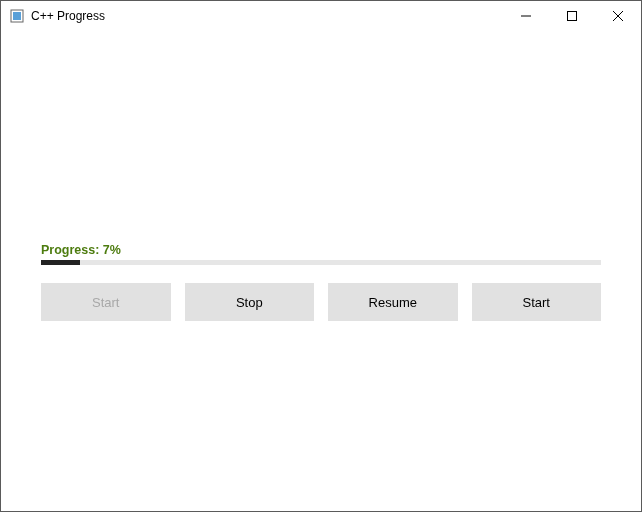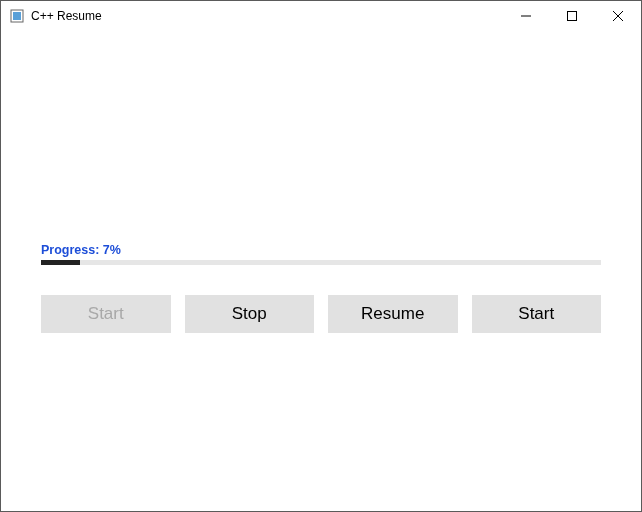--- a/index.html
+++ b/index.html
@@ -48,21 +48,21 @@
     .win-btn svg { display: block; }
     .client {
       padding: 0 40px;
     }
     .progress-area {
       margin-top: 212px;
     }
     .progress-label {
       font-size: 12.5px;
       font-weight: 600;
-      color: #1d4ed8;
+      color: #4d7c0f;
       margin-bottom: 3px;
     }
     .progress-track {
       width: 100%;
       height: 5px;
       background: #e6e6e6;
       position: relative;
     }
     .progress-fill {
       height: 100%;
@@ -73,40 +73,39 @@
       margin-top: 18px;
       display: flex;
       gap: 14px;
     }
     .action-btn {
       flex: 1 1 0;
       height: 38px;
       background: #e1e1e1;
       border: none;
       font-family: inherit;
-      font-size: 17px;
+      font-size: 13px;
       color: #000;
       cursor: default;
-      margin-top: 12px;
     }
     .action-btn.disabled {
       color: #a8a8a8;
     }
   </style>
 </head>
 <body>
 
 <div class="titlebar">
   <span class="app-icon">
     <svg width="14" height="14" viewBox="0 0 14 14">
       <rect x="1" y="1" width="12" height="12" fill="none" stroke="#666" stroke-width="1"></rect>
       <rect x="3" y="3" width="8" height="8" fill="#5aa0d8"></rect>
     </svg>
   </span>
-  <span class="title-text">C++ Resume</span>
+  <span class="title-text">C++ Progress</span>
   <div class="win-controls">
     <div class="win-btn">
       <svg width="10" height="10" viewBox="0 0 10 10">
           <line x1="0" y1="5" x2="10" y2="5" stroke="#000" stroke-width="1"></line>
         </svg>
     </div>
     <div class="win-btn">
       <svg width="10" height="10" viewBox="0 0 10 10">
           <rect x="0.5" y="0.5" width="9" height="9" fill="none" stroke="#000" stroke-width="1"></rect>
         </svg>

